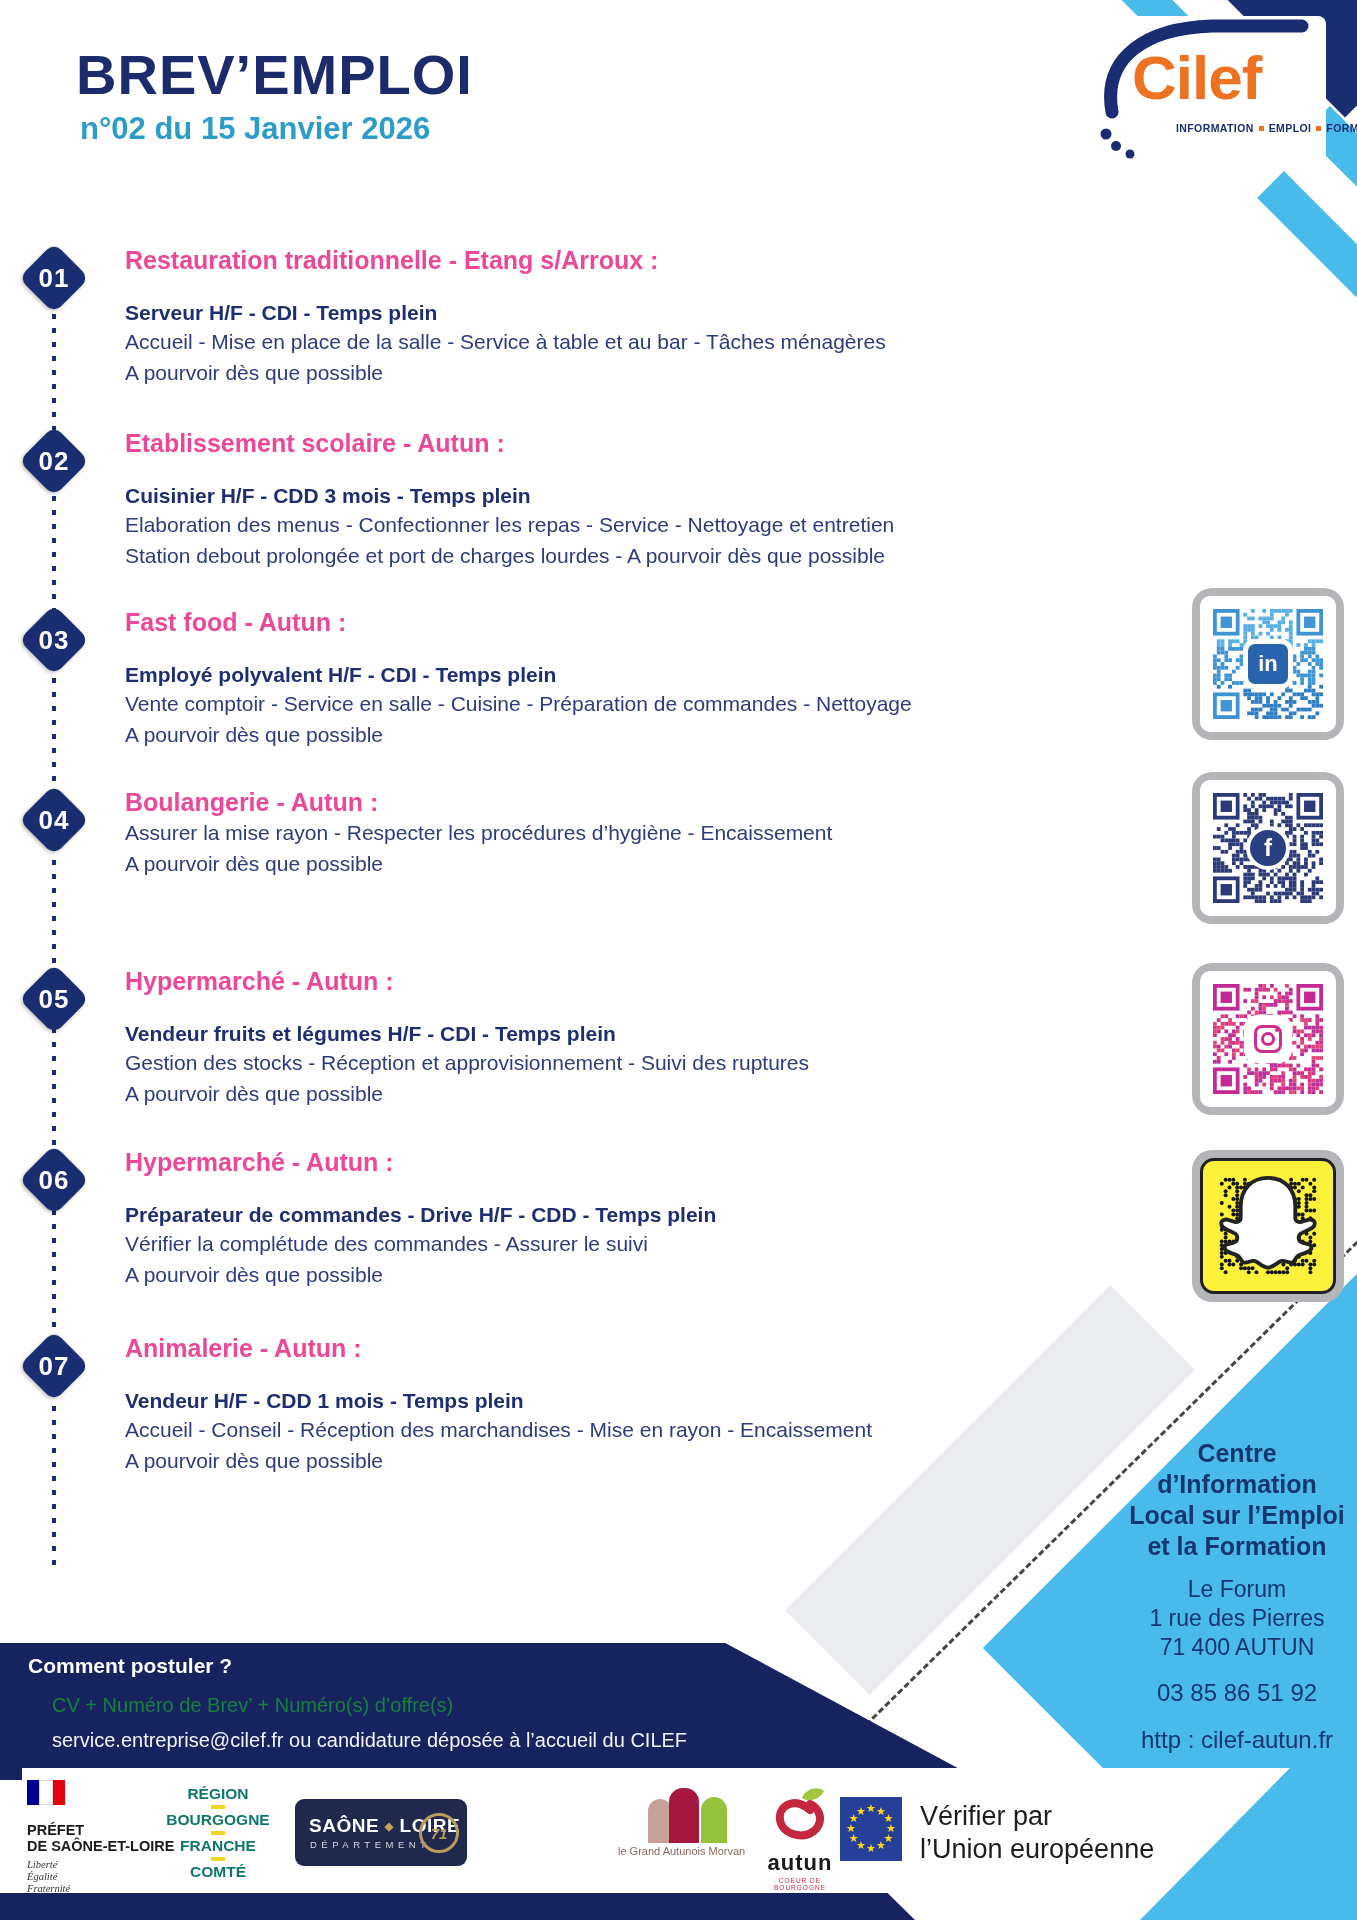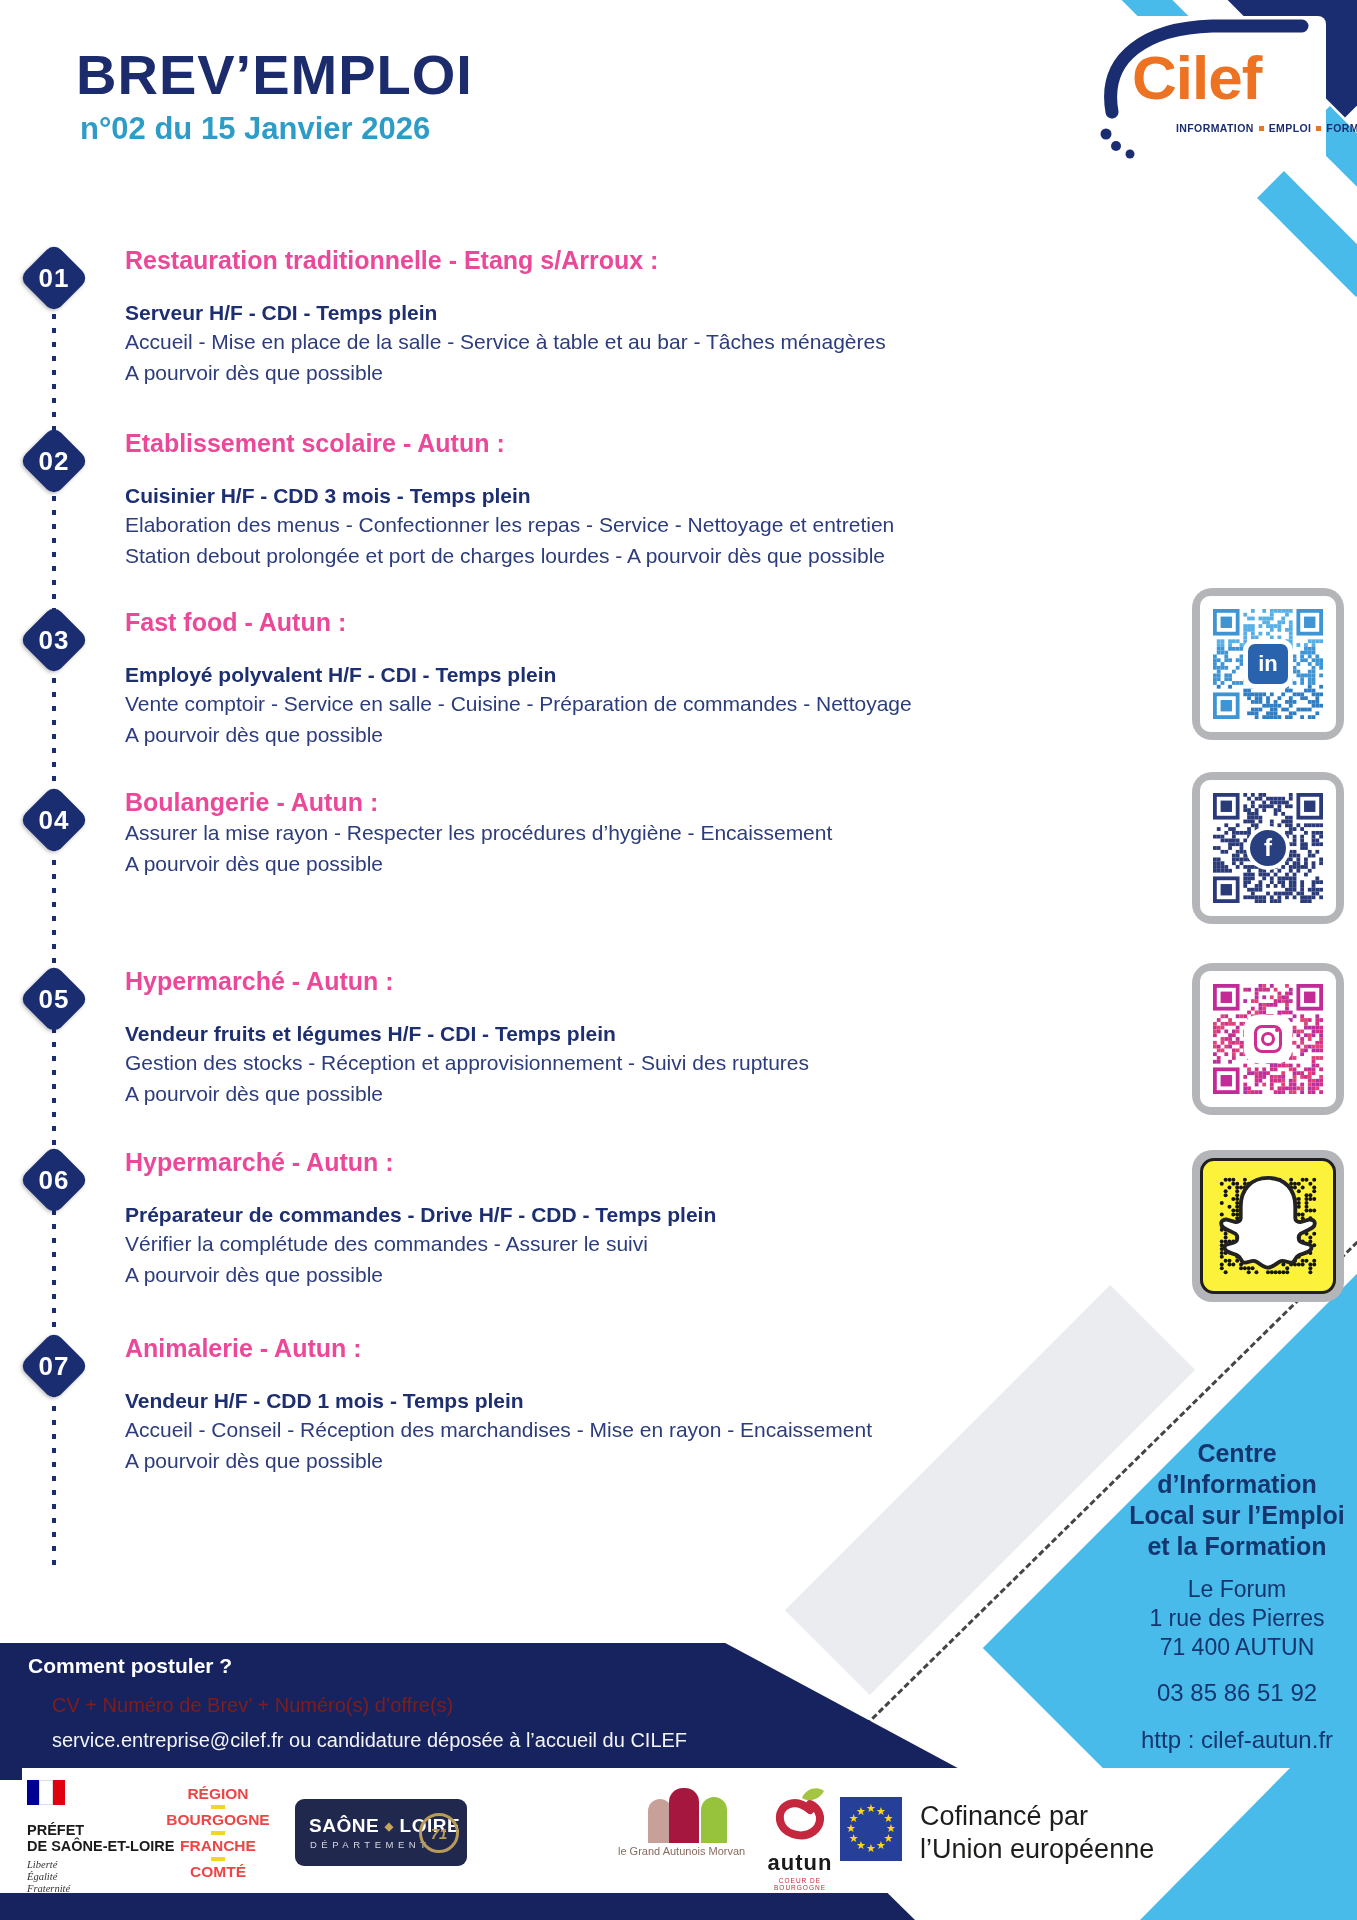--- a/index.html
+++ b/index.html
@@ -61,35 +61,35 @@
   .contact{left:1072px;top:1438px;width:330px;text-align:center;color:#15356f;z-index:6;}
   .c-org{font-size:25px;line-height:31px;font-weight:800;}
   .c-addr{font-size:23px;line-height:29px;margin-top:13px;}
   .c-phone{font-size:24px;margin-top:17px;}
   .c-site{font-size:24px;margin-top:19px;}
 
   
   .apply-band{left:0;top:1643px;width:980px;height:137px;background:#17235e;z-index:4;
               clip-path:polygon(0 0,74% 0,100% 100%,0 100%);}
   .apply-title{left:28px;top:1654px;font-size:21px;font-weight:800;color:#fff;z-index:5;}
-  .apply-l1{left:52px;top:1694px;font-size:20px;color:#7f1d1d;z-index:5;}
+  .apply-l1{left:52px;top:1694px;font-size:20px;color:#15803d;z-index:5;}
   .apply-l2{left:52px;top:1729px;font-size:20px;color:#f2f4f8;z-index:5;}
 
   
   .footer-white{left:22px;top:1768px;width:1313px;height:125px;background:#fff;z-index:4;}
   .corner-tri{left:1140px;top:1700px;width:217px;height:220px;background:#49bbea;z-index:5;
               clip-path:polygon(100% 0,100% 100%,0 100%);}
   .bottom-strip{left:0;top:1893px;width:915px;height:27px;background:#17235e;z-index:5;
                 clip-path:polygon(0 0,97% 0,100% 100%,0 100%);}
   .flogo{position:absolute;z-index:6;}
   .flag{display:flex;width:38px;height:25px;}
   .flag i{flex:1;}
   .prefet-t{font-size:14.5px;line-height:16px;font-weight:800;color:#1a1a1a;margin-top:17px;white-space:nowrap;}
   .motto{font-family:"Liberation Serif",serif;font-style:italic;font-size:10.5px;line-height:12px;color:#333;margin-top:5px;}
-  .region{width:110px;text-align:center;color:#ef4444;font-weight:800;font-size:15.5px;line-height:16px;}
+  .region{width:110px;text-align:center;color:#0f766e;font-weight:800;font-size:15.5px;line-height:16px;}
   .r-dash{width:14px;height:4px;background:#f0d627;margin:3px auto;}
   .sl-box{width:172px;height:67px;background:#20284e;border-radius:9px;color:#fff;position:relative;}
   .sl-name{position:absolute;left:14px;top:16px;font-size:19px;font-weight:800;letter-spacing:.5px;white-space:nowrap;}
   .sl-sep{color:#c5a55c;font-size:11px;vertical-align:2px;}
   .sl-sub{position:absolute;left:15px;top:40px;font-size:9.5px;letter-spacing:4.5px;color:#d8d8e2;}
   .sl-71{position:absolute;right:8px;top:14px;width:34px;height:34px;border:3px solid #b89a5a;border-radius:50%;
          display:flex;align-items:center;justify-content:center;color:#b89a5a;font-size:15px;font-weight:700;font-style:italic;}
   .gam-arc{position:absolute;border-radius:14px 14px 0 0;}
   .gam-label{position:absolute;font-size:11px;color:#8a6a5e;white-space:nowrap;}
   .autun-name{font-size:22px;font-weight:700;color:#1a1a1a;letter-spacing:1px;}
@@ -1402,20 +1402,20 @@
         <text x="41" y="52.32050807568878" font-size="11" fill="#ffd617" text-anchor="middle">★</text>
         <text x="31.000000000000004" y="55" font-size="11" fill="#ffd617" text-anchor="middle">★</text>
         <text x="21" y="52.32050807568877" font-size="11" fill="#ffd617" text-anchor="middle">★</text>
         <text x="13.679491924311233" y="45.00000000000001" font-size="11" fill="#ffd617" text-anchor="middle">★</text>
         <text x="11" y="35.00000000000001" font-size="11" fill="#ffd617" text-anchor="middle">★</text>
         <text x="13.679491924311229" y="25" font-size="11" fill="#ffd617" text-anchor="middle">★</text>
         <text x="20.999999999999993" y="17.679491924311233" font-size="11" fill="#ffd617" text-anchor="middle">★</text>
       </svg>
   </div>
   <div class="flogo cofin" style="left:920px;top:1800px;">
-    <div>Cofinancé par</div>
+    <div>Vérifier par</div>
     <div>l’Union européenne</div>
   </div>
 
   <div class="abs corner-tri"></div>
   <div class="abs bottom-strip"></div>
 
 </div>
 
 </body></html>

